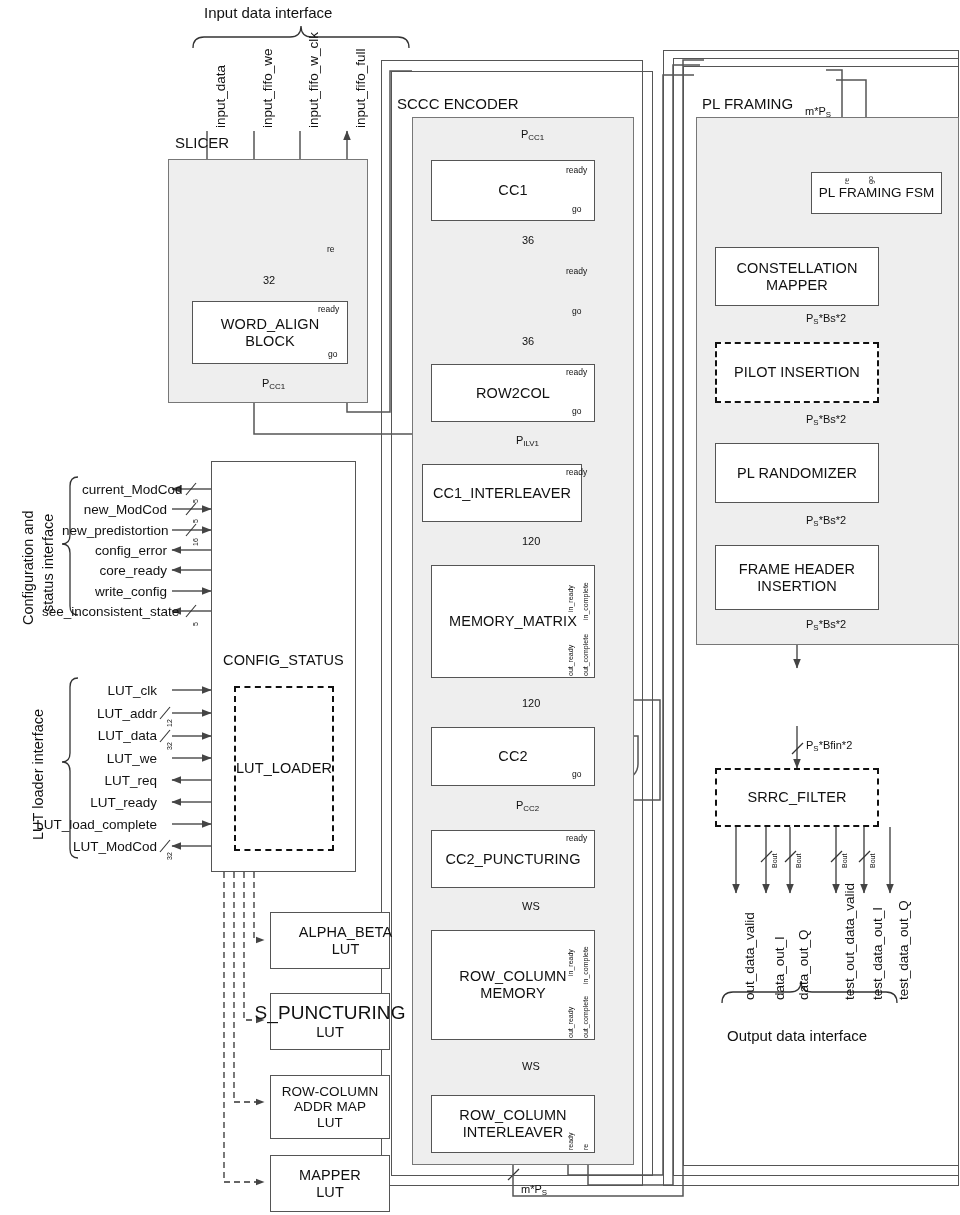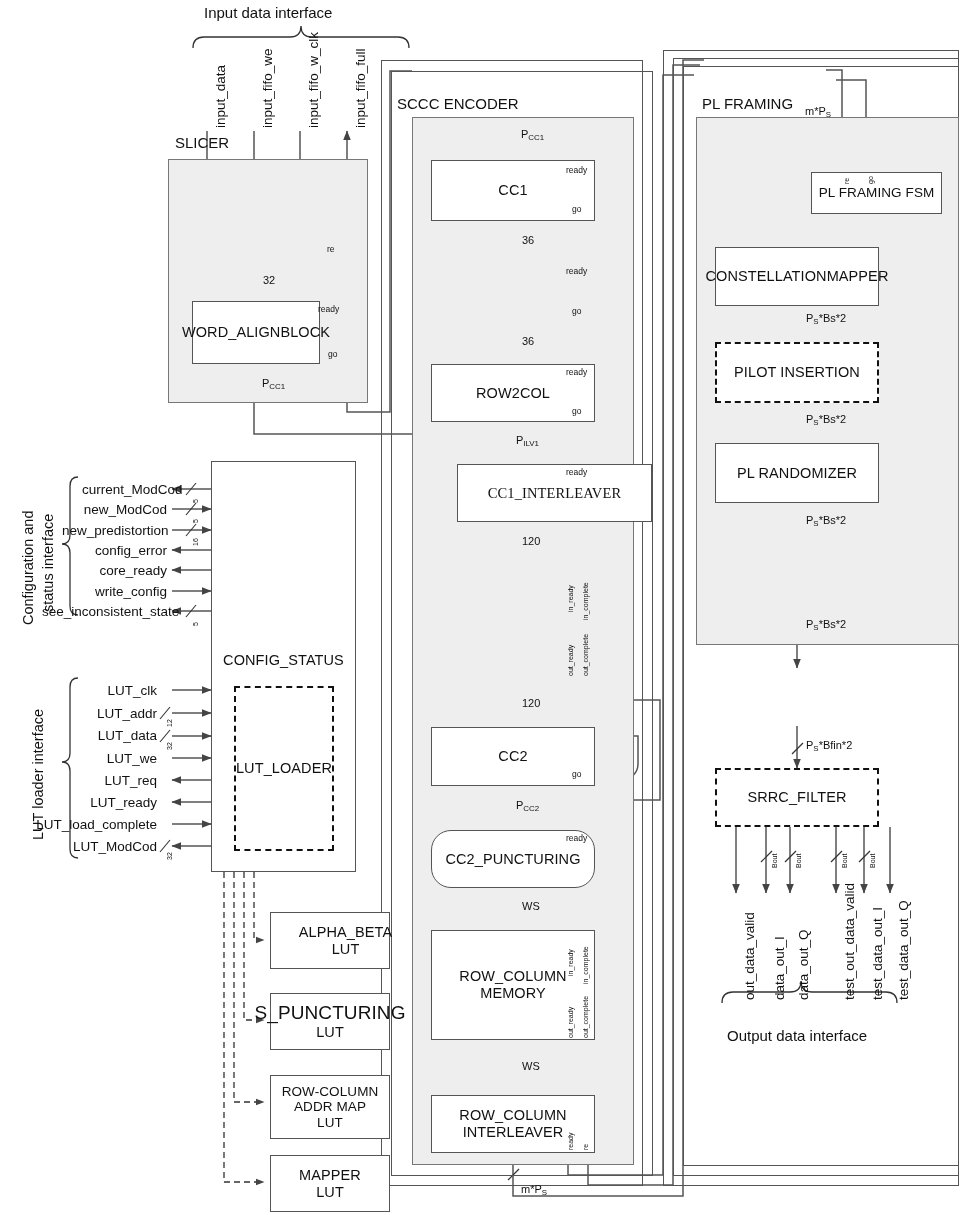--- a/index.html
+++ b/index.html
@@ -216,21 +216,21 @@
   <div class="lbl nm rotl" style="left:260px;top:128px;">input_fifo_we</div>
   <div class="lbl nm rotl" style="left:306px;top:128px;">input_fifo_w_clk</div>
   <div class="lbl nm rotl" style="left:353px;top:128px;">input_fifo_full</div>
   <div class="lbl sm" style="left:214px;top:170px;">32</div>
 
   <div class="lbl" style="left:175px;top:134px;font-size:15px;text-align:right;">SLICER</div>
   <div class="region" style="left:168px;top:159px;width:200px;height:244px;"></div>
 
   <div class="lbl xs" style="left:327px;top:244px;">re</div>
 
-  <div class="blk" style="left:192px;top:301px;width:128px;height:63px;flex-direction:row;">
+  <div class="blk" style="left:192px;top:301px;width:156px;height:63px;flex-direction:column;">
     <span>WORD_ALIGN</span>
     <span>BLOCK</span>
   </div>
   <div class="lbl xs" style="left:318px;top:304px;">ready</div>
   <div class="lbl xs" style="left:328px;top:349px;">go</div>
   <div class="lbl sm" style="left:263px;top:274px;">32</div>
   <div class="lbl sm" style="left:262px;top:377px;">P<span class="sub">CC1</span></div>
 
   <div class="outline" style="left:381px;top:60px;width:262px;height:1126px;"></div>
   <div class="outline" style="left:391px;top:71px;width:262px;height:1105px;"></div>
@@ -250,39 +250,42 @@
   <div class="lbl xs" style="left:572px;top:306px;">go</div>
   <div class="lbl sm" style="left:522px;top:335px;">36</div>
 
   <div class="blk" style="left:431px;top:364px;width:164px;height:58px;">
     <span>ROW2COL</span>
     </div>
   <div class="lbl xs" style="left:566px;top:367px;">ready</div>
   <div class="lbl xs" style="left:572px;top:406px;">go</div>
   <div class="lbl sm" style="left:516px;top:434px;">P<span class="sub">ILV1</span></div>
 
-  <div class="blk" style="left:457px;top:464px;width:195px;height:58px;font-family:Liberation Serif, serif;">
+  <div class="blk" style="left:422px;top:464px;width:160px;height:58px;">
     <span>CC1_INTERLEAVER</span>
     </div>
   <div class="lbl xs" style="left:566px;top:467px;">ready</div>
   <div class="lbl sm" style="left:522px;top:535px;">120</div>
 
+  <div class="blk" style="left:431px;top:565px;width:164px;height:113px;">
+    <span>MEMORY_MATRIX</span>
+    </div>
   <div class="lbl tiny rot" style="left:567px;top:612px;">in_ready</div>
   <div class="lbl tiny rot" style="left:582px;top:620px;">in_complete</div>
   <div class="lbl tiny rot" style="left:567px;top:676px;">out_ready</div>
   <div class="lbl tiny rot" style="left:582px;top:676px;">out_complete</div>
   <div class="lbl sm" style="left:522px;top:697px;">120</div>
 
   <div class="blk" style="left:431px;top:727px;width:164px;height:59px;">
     <span>CC2</span>
     </div>
   <div class="lbl xs" style="left:572px;top:769px;">go</div>
   <div class="lbl sm" style="left:516px;top:799px;">P<span class="sub">CC2</span></div>
 
-  <div class="blk" style="left:431px;top:830px;width:164px;height:58px;border-radius:20px;">
+  <div class="blk" style="left:431px;top:830px;width:164px;height:58px;">
     <span>CC2_PUNCTURING</span>
     </div>
   <div class="lbl xs" style="left:566px;top:833px;">ready</div>
   <div class="lbl sm" style="left:522px;top:900px;">WS</div>
 
   <div class="blk" style="left:431px;top:930px;width:164px;height:110px;flex-direction:column;">
     <span>ROW_COLUMN</span>
     <span>MEMORY</span>
   </div>
   <div class="lbl tiny rot" style="left:567px;top:976px;">in_ready</div>
@@ -306,36 +309,40 @@
   <div class="region" style="left:696px;top:117px;width:263px;height:528px;"></div>
 
   <div class="lbl sm" style="left:805px;top:105px;">m*P<span class="sub">S</span></div>
 
   <div class="blk" style="left:811px;top:172px;width:131px;height:42px;font-size:13.5px;">
     <span>PL FRAMING FSM</span>
     </div>
   <div class="lbl tiny rot" style="left:843px;top:184px;">re</div>
   <div class="lbl tiny rot" style="left:867px;top:184px;">go</div>
 
-  <div class="blk" style="left:715px;top:247px;width:164px;height:59px;flex-direction:row;">
+  <div class="blk" style="left:715px;top:247px;width:164px;height:59px;flex-direction:column;">
     <span>CONSTELLATION</span>
     <span>MAPPER</span>
   </div>
   <div class="lbl sm" style="left:806px;top:312px;">P<span class="sub">S</span>*Bs*2</div>
 
   <div class="blk dash" style="left:715px;top:342px;width:164px;height:61px;">
     <span>PILOT INSERTION</span>
     </div>
   <div class="lbl sm" style="left:806px;top:413px;">P<span class="sub">S</span>*Bs*2</div>
 
   <div class="blk" style="left:715px;top:443px;width:164px;height:60px;">
     <span>PL RANDOMIZER</span>
     </div>
   <div class="lbl sm" style="left:806px;top:514px;">P<span class="sub">S</span>*Bs*2</div>
 
+  <div class="blk" style="left:715px;top:545px;width:164px;height:65px;flex-direction:column;">
+    <span>FRAME HEADER</span>
+    <span>INSERTION</span>
+  </div>
   <div class="lbl sm" style="left:806px;top:618px;">P<span class="sub">S</span>*Bs*2</div>
 
   <div class="lbl sm" style="left:806px;top:739px;">P<span class="sub">S</span>*Bfin*2</div>
 
   <div class="blk dash" style="left:715px;top:768px;width:164px;height:59px;">
     <span>SRRC_FILTER</span>
     </div>
 
   <div class="lbl nm rotl" style="left:742px;top:1000px;">out_data_valid</div>
   <div class="lbl nm rotl" style="left:772px;top:1000px;">data_out_I</div>

